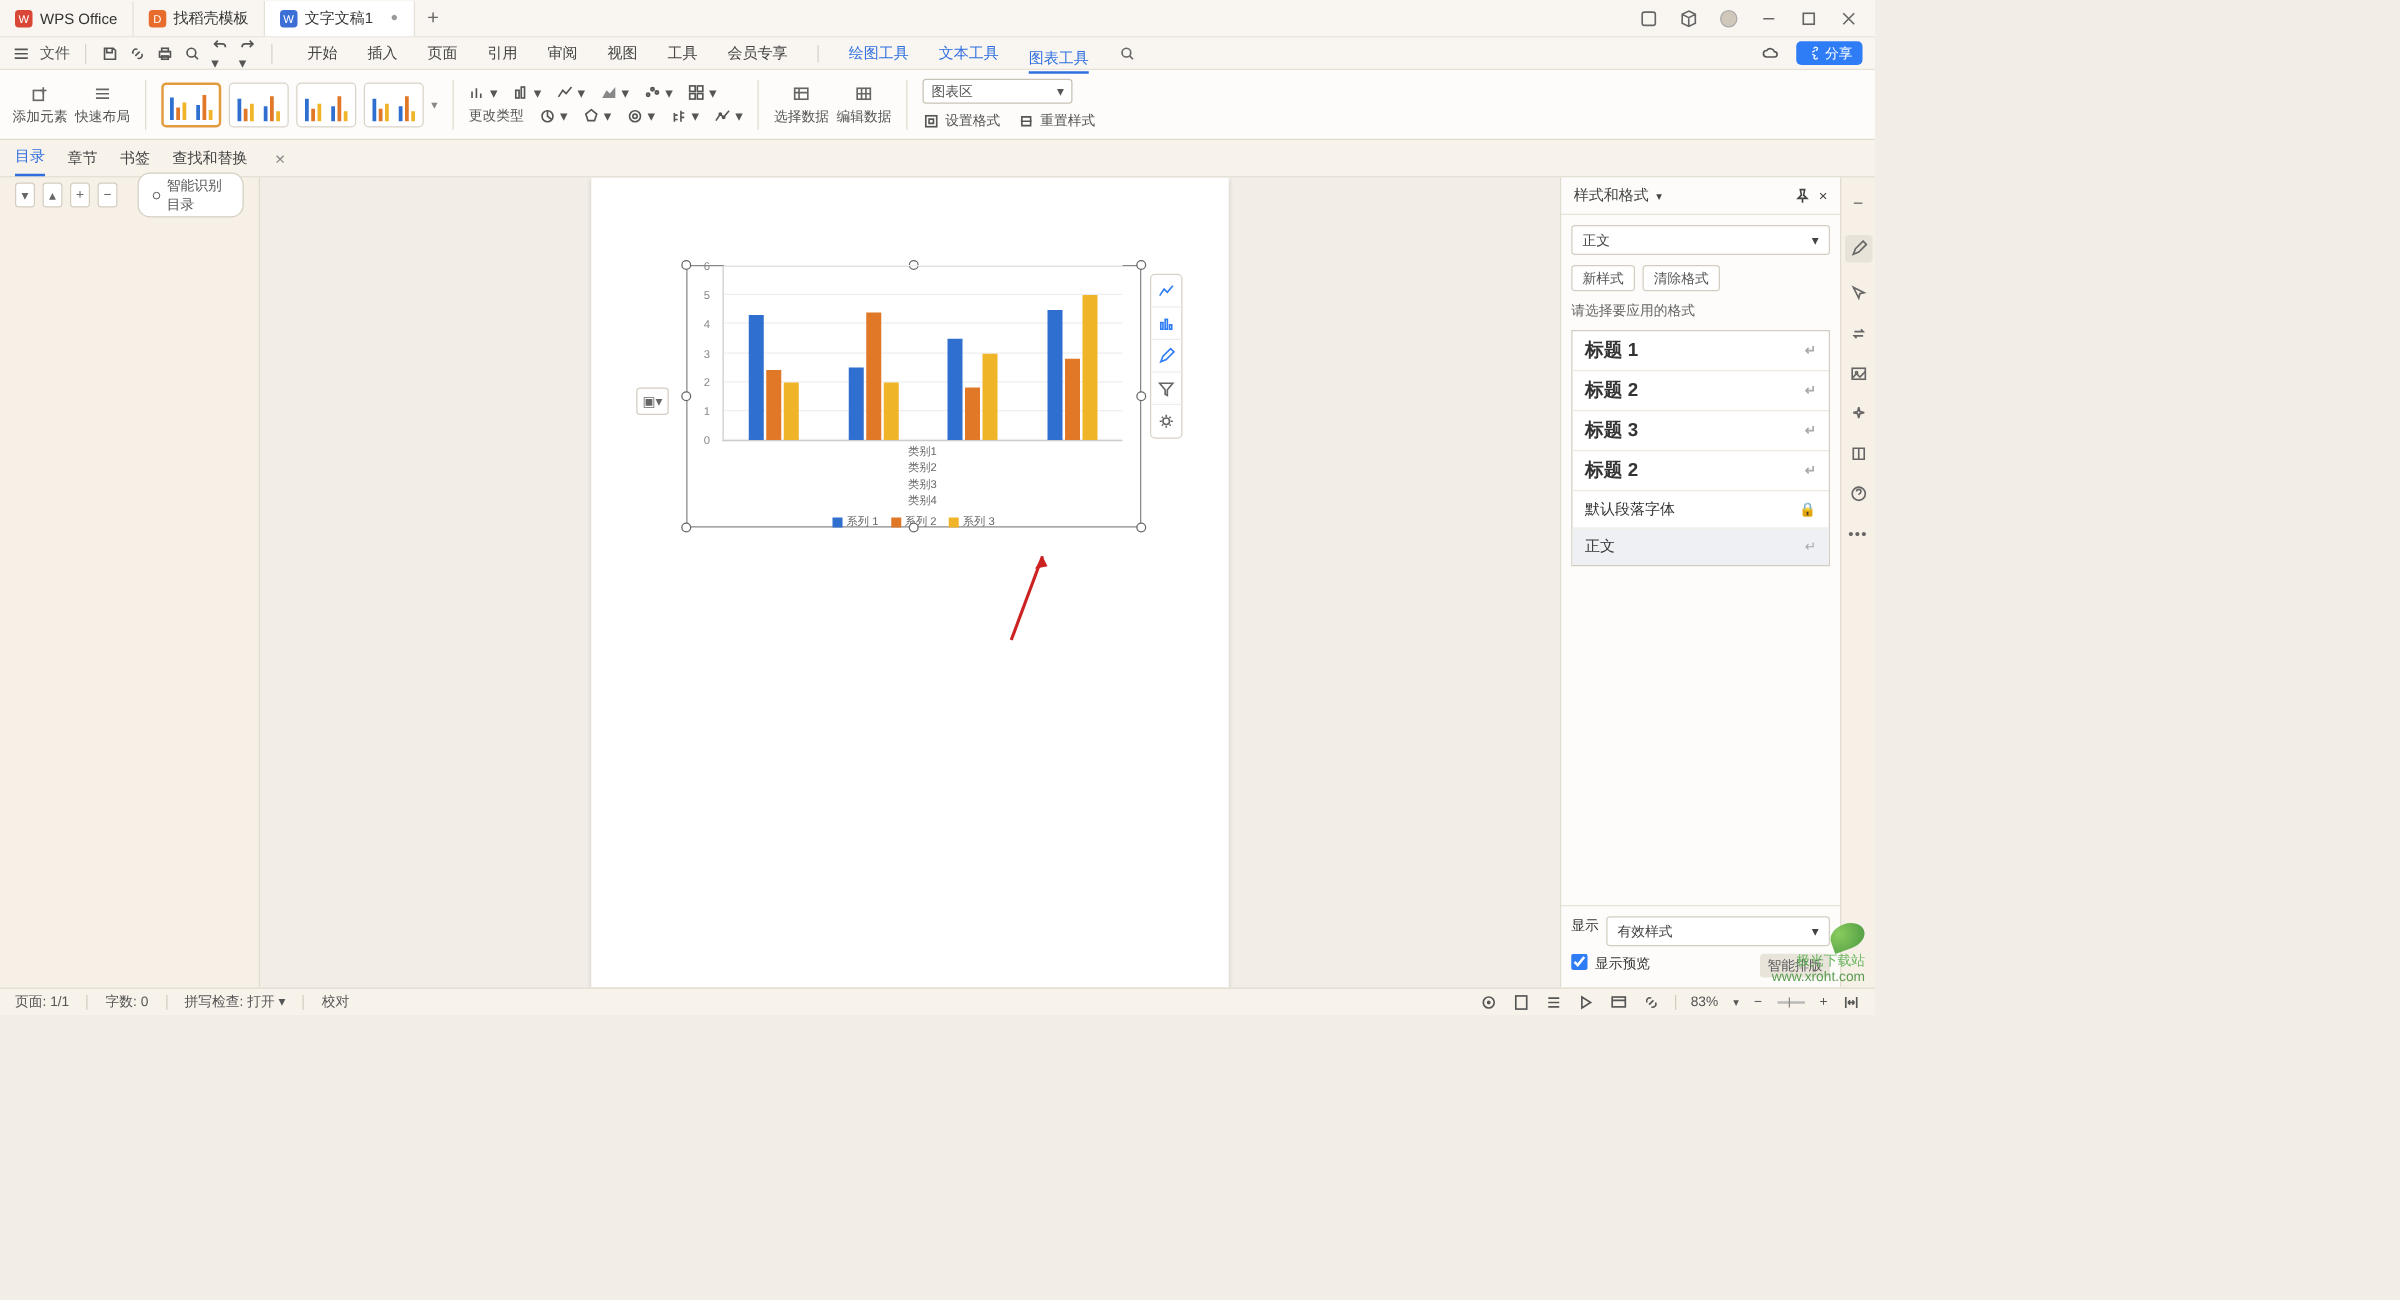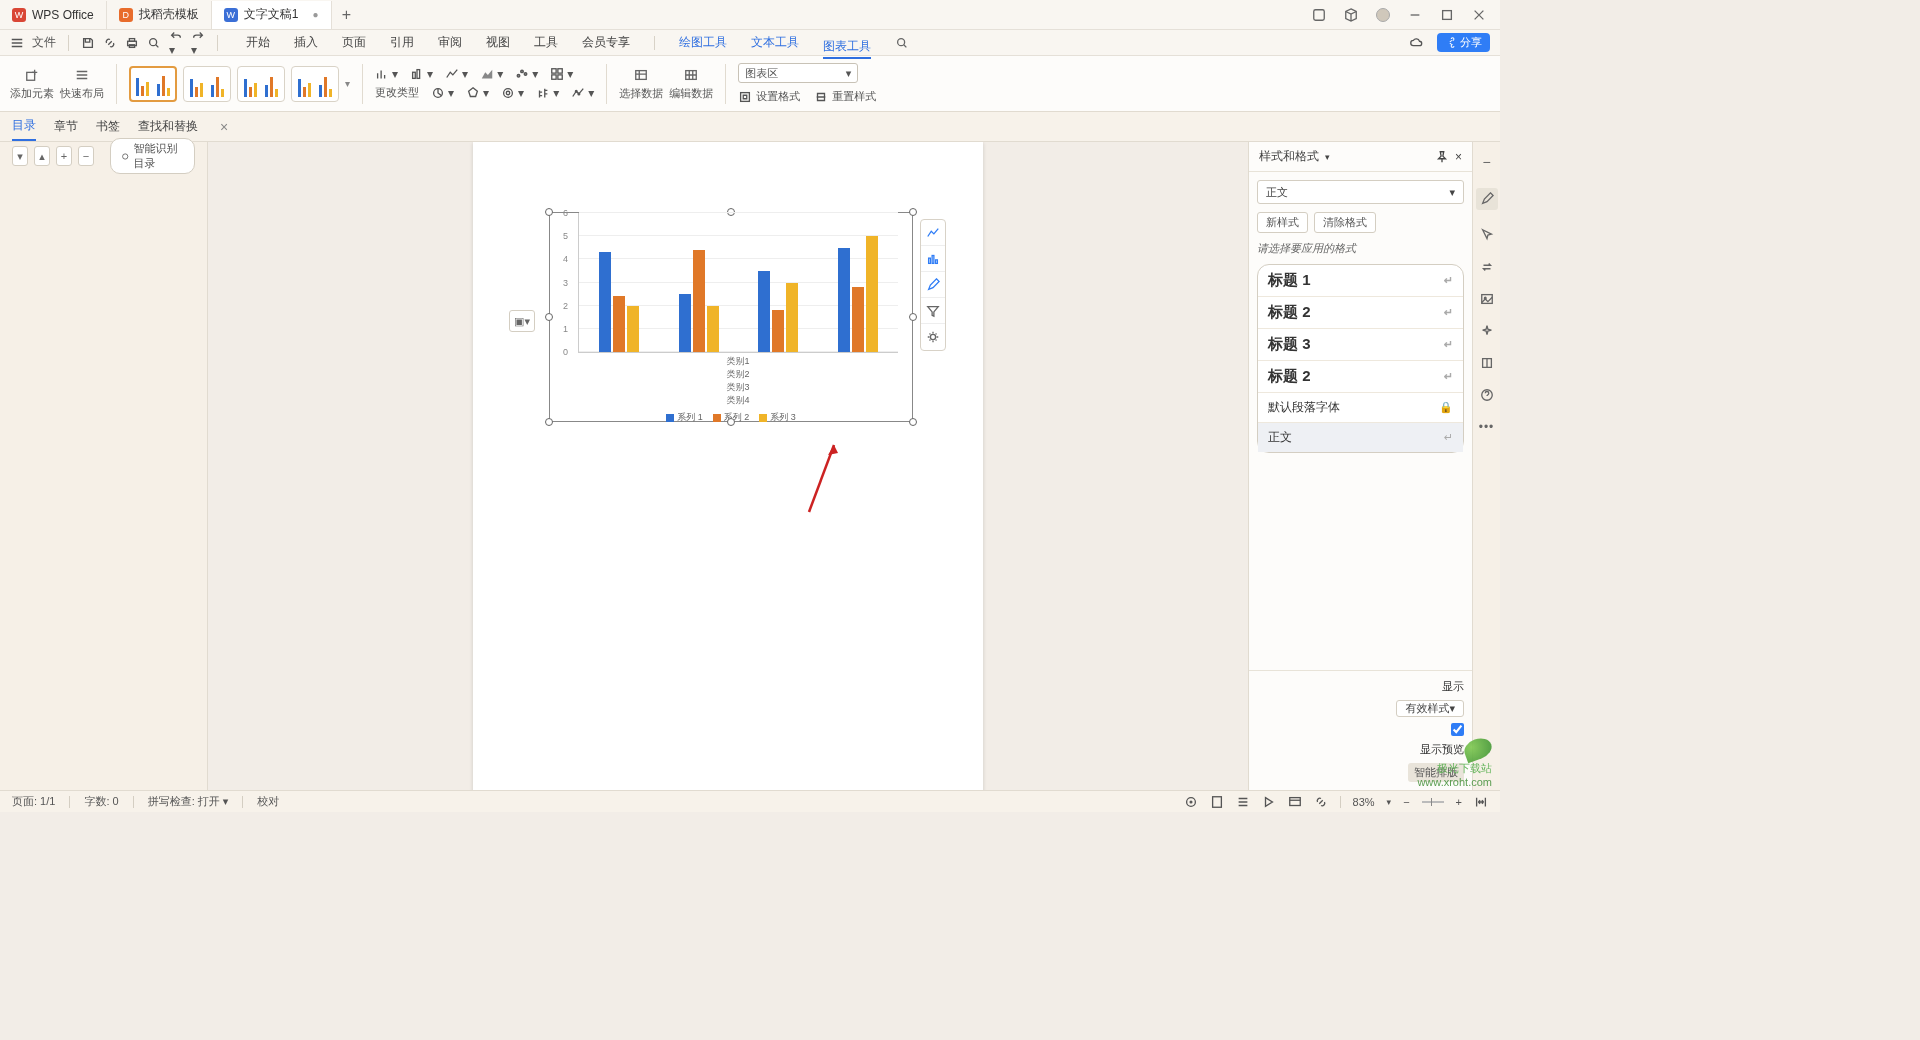--- a/index.html
+++ b/index.html
@@ -58,28 +58,28 @@
 .canvas { flex: 1; background: #f2ede7; position: relative; overflow: hidden; }
 .page { position: absolute; left: 50%; transform: translateX(-50%); top: 0; width: 510px; height: 760px; background: #fff; box-shadow: 0 1px 4px rgba(0,0,0,0.15); }
 .right-rail { width: 28px; background: #f6f0e7; border-left: 1px solid #e1dbd0; display: flex; flex-direction: column; align-items: center; gap: 18px; padding-top: 12px; color: #666; }
 .styles-panel { width: 224px; background: #fdfcfa; border-left: 1px solid #e1dbd0; display: flex; flex-direction: column; }
 .sp-head { height: 30px; display: flex; align-items: center; padding: 0 10px; gap: 6px; border-bottom: 1px solid #e8e3d8; font-size: 12px; color: #444; }
 .sp-head .spacer { flex: 1; }
 .sp-body { padding: 8px; display: flex; flex-direction: column; gap: 8px; flex: 1; }
 .sp-select { height: 24px; border: 1px solid #d4cec2; border-radius: 3px; background: #fff; display: flex; align-items: center; justify-content: space-between; padding: 0 8px; font-size: 11px; color: #444; }
 .sp-btns { display: flex; gap: 6px; }
 .sp-btn { border: 1px solid #d4cec2; border-radius: 3px; background: #fff; padding: 2px 8px; font-size: 11px; color: #555; }
-.sp-label { font-size: 11px; color: #666; font-style: italic; }
-.style-list { border: 1px solid #d4cec2; border-radius: 12px; background: #fff; }
+.sp-label { font-size: 11px; color: #666; }
+.style-list { border: 1px solid #d4cec2; border-radius: 0; background: #fff; }
 .style-item { display: flex; align-items: center; justify-content: space-between; padding: 6px 10px; border-bottom: 1px solid #eee8dd; color: #333; }
 .style-item.h { font-size: 15px; font-weight: bold; }
 .style-item.sel { background: #eef0f4; }
 .style-item:last-child { border-bottom: none; }
 .sp-foot { padding: 8px; border-top: 1px solid #e8e3d8; display: flex; flex-direction: column; gap: 6px; font-size: 11px; }
-.sp-foot-row { display: flex; align-items: flex-end; gap: 6px; flex-direction: column; }
+.sp-foot-row { display: flex; align-items: flex-start; gap: 6px; }
 .smart-layout { background: #e9e4da; border-radius: 3px; padding: 2px 6px; font-size: 11px; color: #555; margin-left: auto; }
 
 
 .chart-wrap { position: absolute; left: 76px; top: 70px; width: 364px; height: 210px; border: 1px solid #888; background: #fff; }
 .handle { position: absolute; width: 8px; height: 8px; border: 1px solid #666; background: #fff; border-radius: 50%; }
 .h-tl{top:-5px;left:-5px}.h-tr{top:-5px;right:-5px}.h-bl{bottom:-5px;left:-5px}.h-br{bottom:-5px;right:-5px}
 .h-tm{top:-5px;left:50%;margin-left:-4px}.h-bm{bottom:-5px;left:50%;margin-left:-4px}
 .h-ml{left:-5px;top:50%;margin-top:-4px}.h-mr{right:-5px;top:50%;margin-top:-4px}
 .chart-title { text-align: center; font-size: 12px; font-weight: bold; padding: 6px 0 2px; color: #333; }
 .plot { position: relative; height: 140px; margin: 0 14px 0 28px; border-left: 1px solid #ccc; border-bottom: 1px solid #ccc; }

